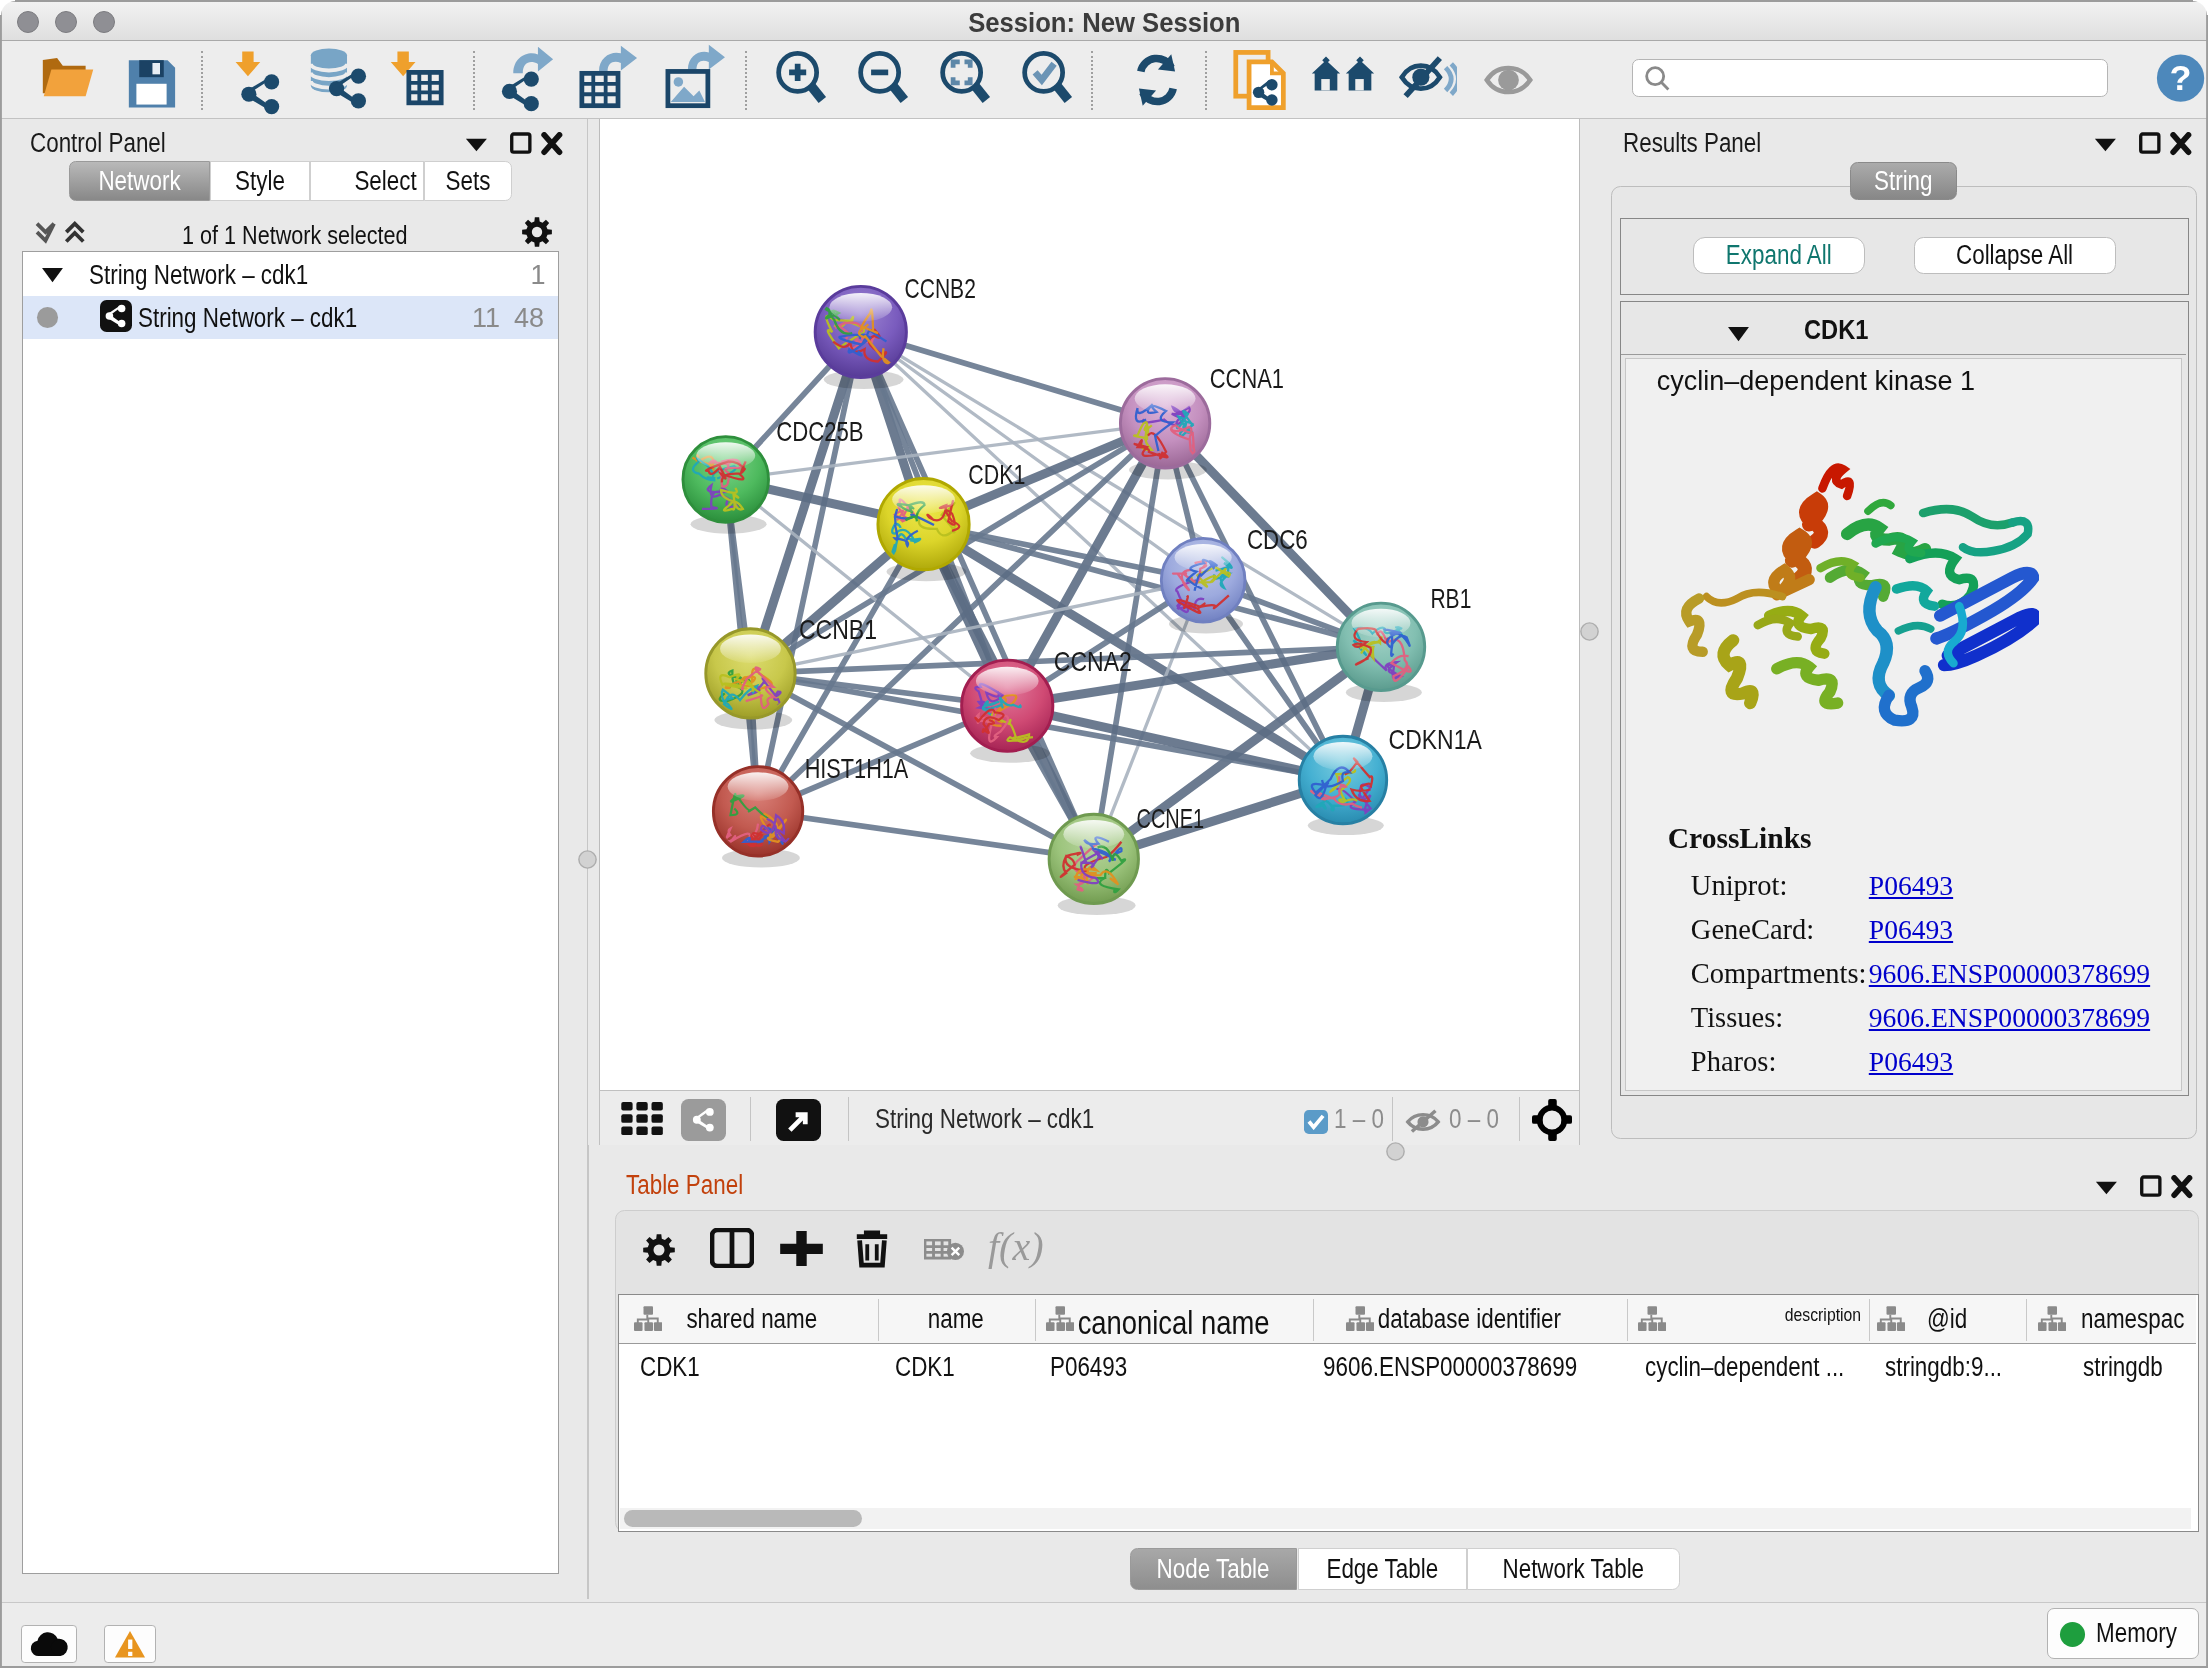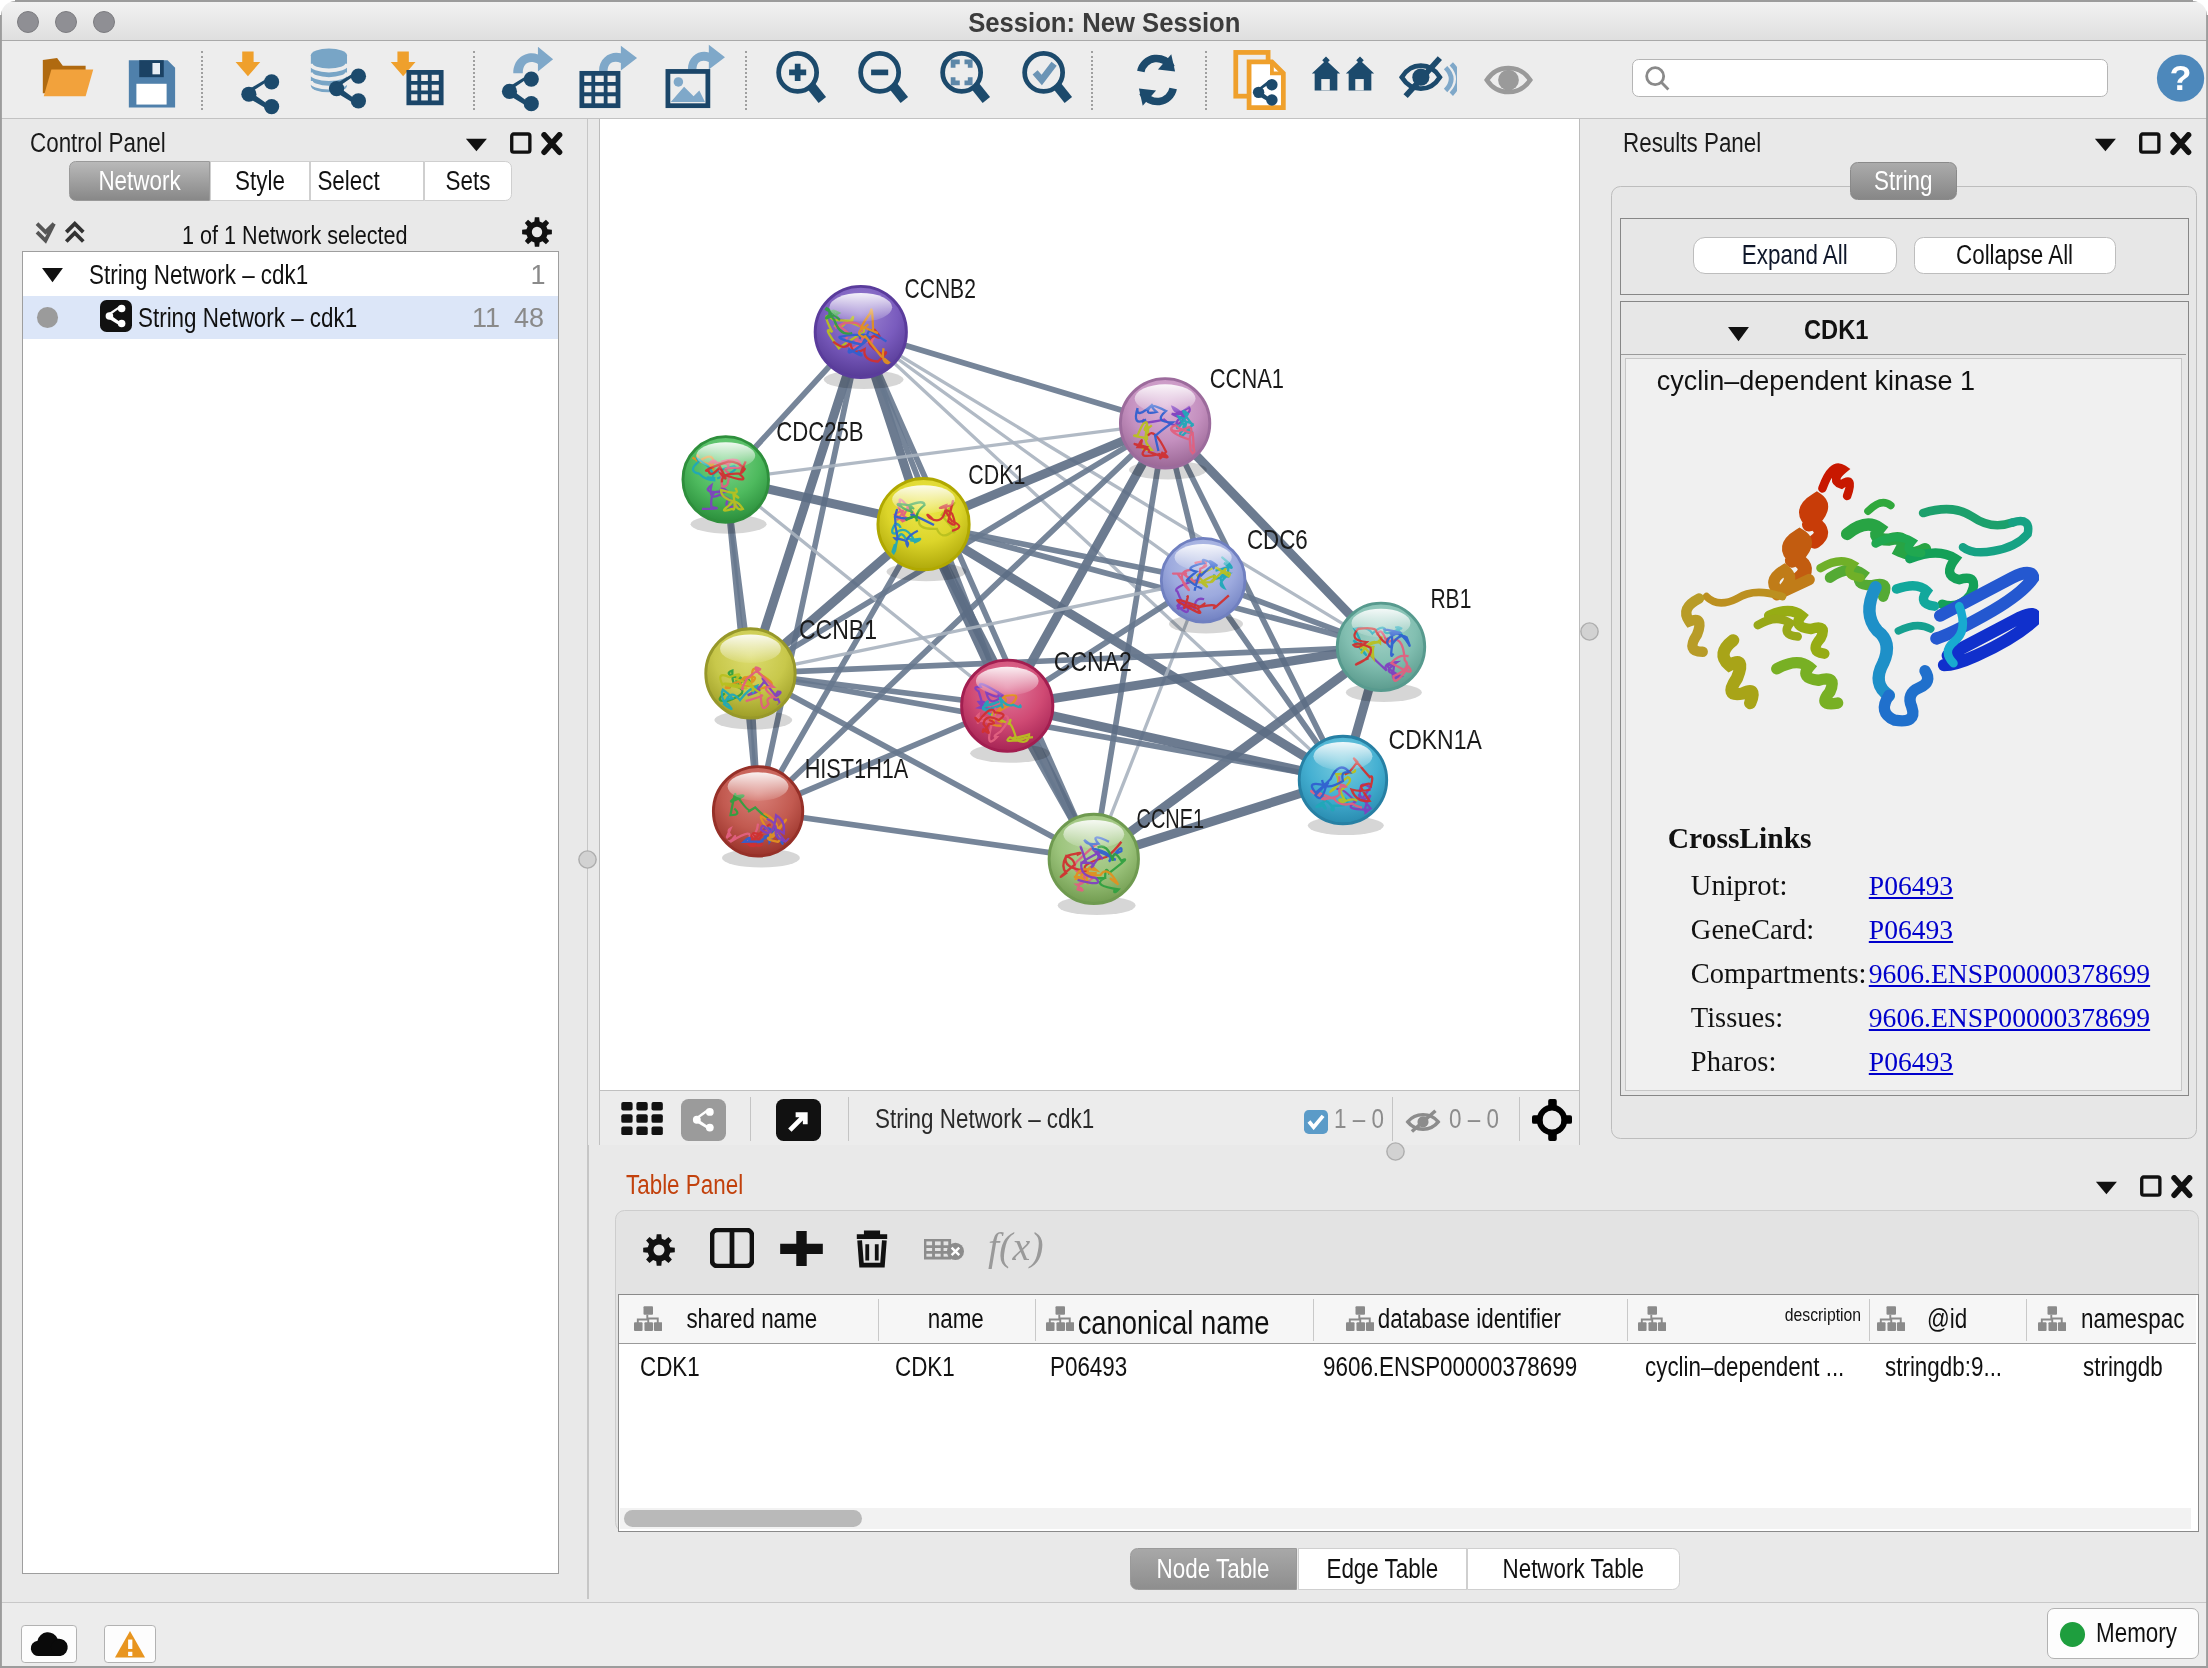--- a/index.html
+++ b/index.html
@@ -185,21 +185,21 @@
 
 <div id="ctrlpanel" class="abs" style="left:0;top:119px;width:588px;height:1480px;border-right:1px solid #c6c6c6;">
   <div class="abs" style="left:29.5px;top:8.6px;font-size:27px;color:#1a1a1a;"><span class="txl">Control Panel</span></div>
   <svg class="abs" style="left:464px;top:13.3px" width="105" height="25" viewBox="0 0 110 26">
     <path d="M2 7 L24 7 L13 20 Z" fill="#111"></path>
     <rect x="50" y="2" width="19" height="19" fill="none" stroke="#111" stroke-width="3.5" rx="2"></rect>
     <path d="M84 3 L100 21 M100 3 L84 21" stroke="#111" stroke-width="6" stroke-linecap="round"></path>
   </svg>
   <div class="abs" style="left:69px;top:42px;width:141px;height:40px;background:linear-gradient(#b9b9b9,#888);border:1px solid #9a9a9a;border-radius:6.7px 0 0 6.7px;color:#fff;font-size:27px;text-align:center;line-height:38px;"><span class="cx">Network</span></div>
   <div class="abs" style="left:210px;top:42px;width:100px;height:40px;background:#fff;border:1px solid #cfcfcf;font-size:27px;color:#111;text-align:center;line-height:38px;"><span class="cx">Style</span></div>
-  <div class="abs" style="left:310px;top:42px;width:114px;height:40px;background:#fff;border:1px solid #cfcfcf;font-size:27px;color:#111;text-align:left;line-height:38px;"><span class="cx">Select</span></div>
+  <div class="abs" style="left:310px;top:42px;width:114px;height:40px;background:#fff;border:1px solid #cfcfcf;font-size:27px;color:#111;text-align:right;line-height:38px;"><span class="cx">Select</span></div>
   <div class="abs" style="left:424px;top:42px;width:88px;height:40px;background:#fff;border:1px solid #cfcfcf;border-radius:0 6.7px 6.7px 0;font-size:27px;color:#111;text-align:center;line-height:38px;"><span class="cx">Sets</span></div>
   <svg class="abs" style="left:34px;top:97px" width="57" height="34" viewBox="0 0 60 36">
     <g fill="none" stroke="#555" stroke-width="4">
       <path d="M3 8 L12 17 L21 8 M3 17 L12 26 L21 8"></path>
     </g>
     <g fill="none" stroke="#333" stroke-width="4">
       <path d="M34 17 L43 8 L52 17 M34 27 L43 18 L52 27"></path>
     </g>
   </svg>
   <div class="abs" style="left:95px;top:101px;width:399px;text-align:center;font-size:26px;color:#111;"><span class="cx">1 of 1 Network selected</span></div>
@@ -621,21 +621,21 @@
 <div id="results" class="abs" style="left:1581px;top:119px;width:628px;height:1026px;background:#e9e9e9;">
   <div class="abs" style="left:42px;top:8.6px;font-size:27px;color:#1a1a1a;"><span class="txl">Results Panel</span></div>
   <svg class="abs" style="left:512px;top:13.3px" width="105" height="25" viewBox="0 0 110 26">
     <path d="M2 7 L24 7 L13 20 Z" fill="#111"></path>
     <rect x="50" y="2" width="19" height="19" fill="none" stroke="#111" stroke-width="3.5" rx="2"></rect>
     <path d="M84 3 L100 21 M100 3 L84 21" stroke="#111" stroke-width="6" stroke-linecap="round"></path>
   </svg>
   <div class="abs" style="left:269px;top:43px;width:107px;height:38px;background:linear-gradient(#ababab,#878787);border:1px solid #8a8a8a;border-radius:7.6px;color:#fff;font-size:27px;text-align:center;line-height:36px;z-index:5;"><span class="cx">String</span></div>
   <div class="abs" style="left:30px;top:67px;width:586px;height:953px;background:#e7e7e7;border:1.9px solid #bdbdbd;border-radius:9.5px;"></div>
   <div class="abs" style="left:39px;top:99px;width:569px;height:77px;border:1.9px solid #878787;">
-    <div class="abs" style="left:72px;top:18px;width:204px;height:37px;background:#fff;border:1px solid #bdbdbd;border-radius:12px;font-size:27px;color:#0f172a;text-align:center;line-height:35px;"><span class="cx">Expand All</span></div>
+    <div class="abs" style="left:72px;top:18px;width:172px;height:37px;background:#fff;border:1px solid #bdbdbd;border-radius:12px;font-size:27px;color:#0f766e;text-align:center;line-height:35px;"><span class="cx">Expand All</span></div>
     <div class="abs" style="left:293px;top:18px;width:202px;height:37px;background:#fff;border:1px solid #bdbdbd;border-radius:9.5px;font-size:27px;color:#111;text-align:center;line-height:35px;"><span class="cx">Collapse All</span></div>
   </div>
   <div class="abs" style="left:39px;top:182px;width:569px;height:795px;border:1.9px solid #878787;">
     <svg class="abs" style="left:106px;top:23px" width="23" height="19" viewBox="0 0 24 20">
         <path d="M1 2 L23 2 L12 17 Z" fill="#111"></path>
       </svg>
     <div class="abs" style="left:183px;top:11.4px;font-size:28.5px;font-weight:bold;color:#111;"><span class="txl">CDK1</span></div>
     <div class="abs" style="left:0px;top:52px;width:565px;height:0;border-top:1.9px solid #9a9a9a;"></div>
     <div class="abs" style="left:3.8px;top:56px;width:557px;height:733px;background:#f0f0f0;border:1px solid #c6c6c6;">
       <div class="abs" style="left:31px;top:6.7px;font-size:27px;color:#111;">cyclin–dependent kinase 1</div>

